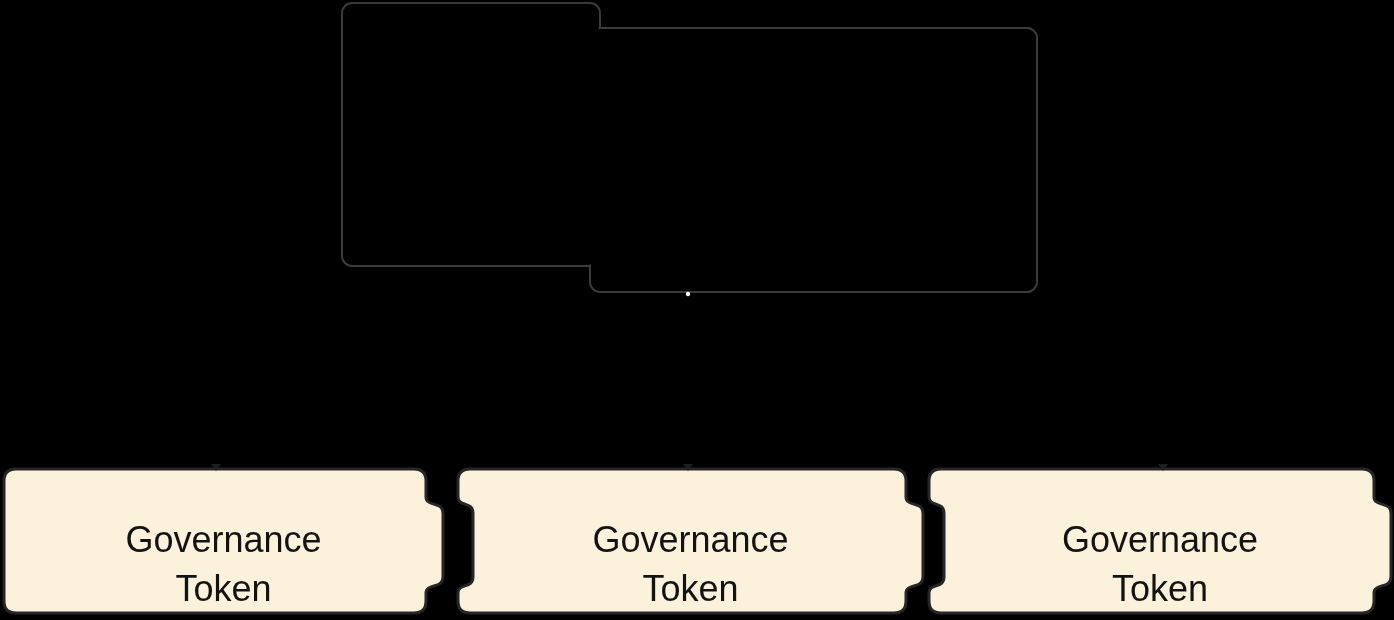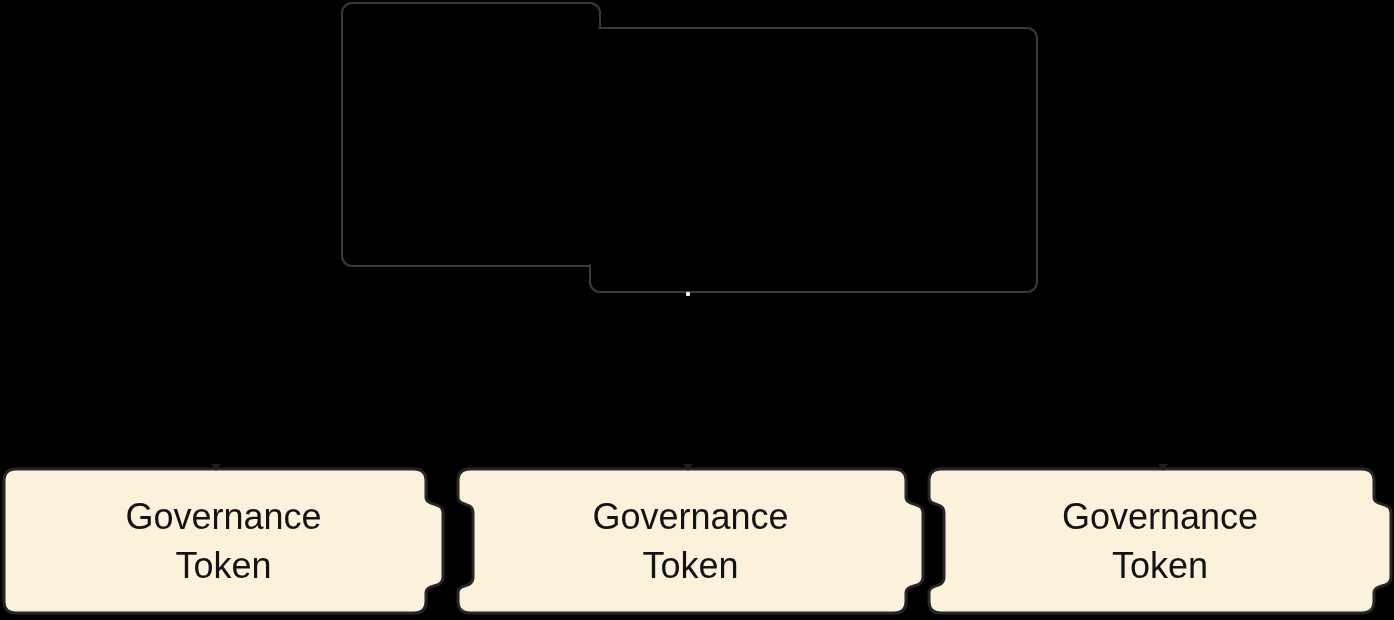--- a/index.html
+++ b/index.html
@@ -53,21 +53,21 @@
   }
   .arrow-nub {
     fill: var(--arrow);
     stroke: none;
   }
   .block-label {
     position: absolute;
     top: 469px;
     height: 144px;
     display: flex;
-    align-items: center;
+    align-items: flex-end;
     justify-content: center;
     text-align: center;
     font-size: 36px;
     line-height: 49px;
     color: var(--block-text);
     pointer-events: none;
   }
   .block-label span {
     display: inline-block;
     max-width: 300px;

